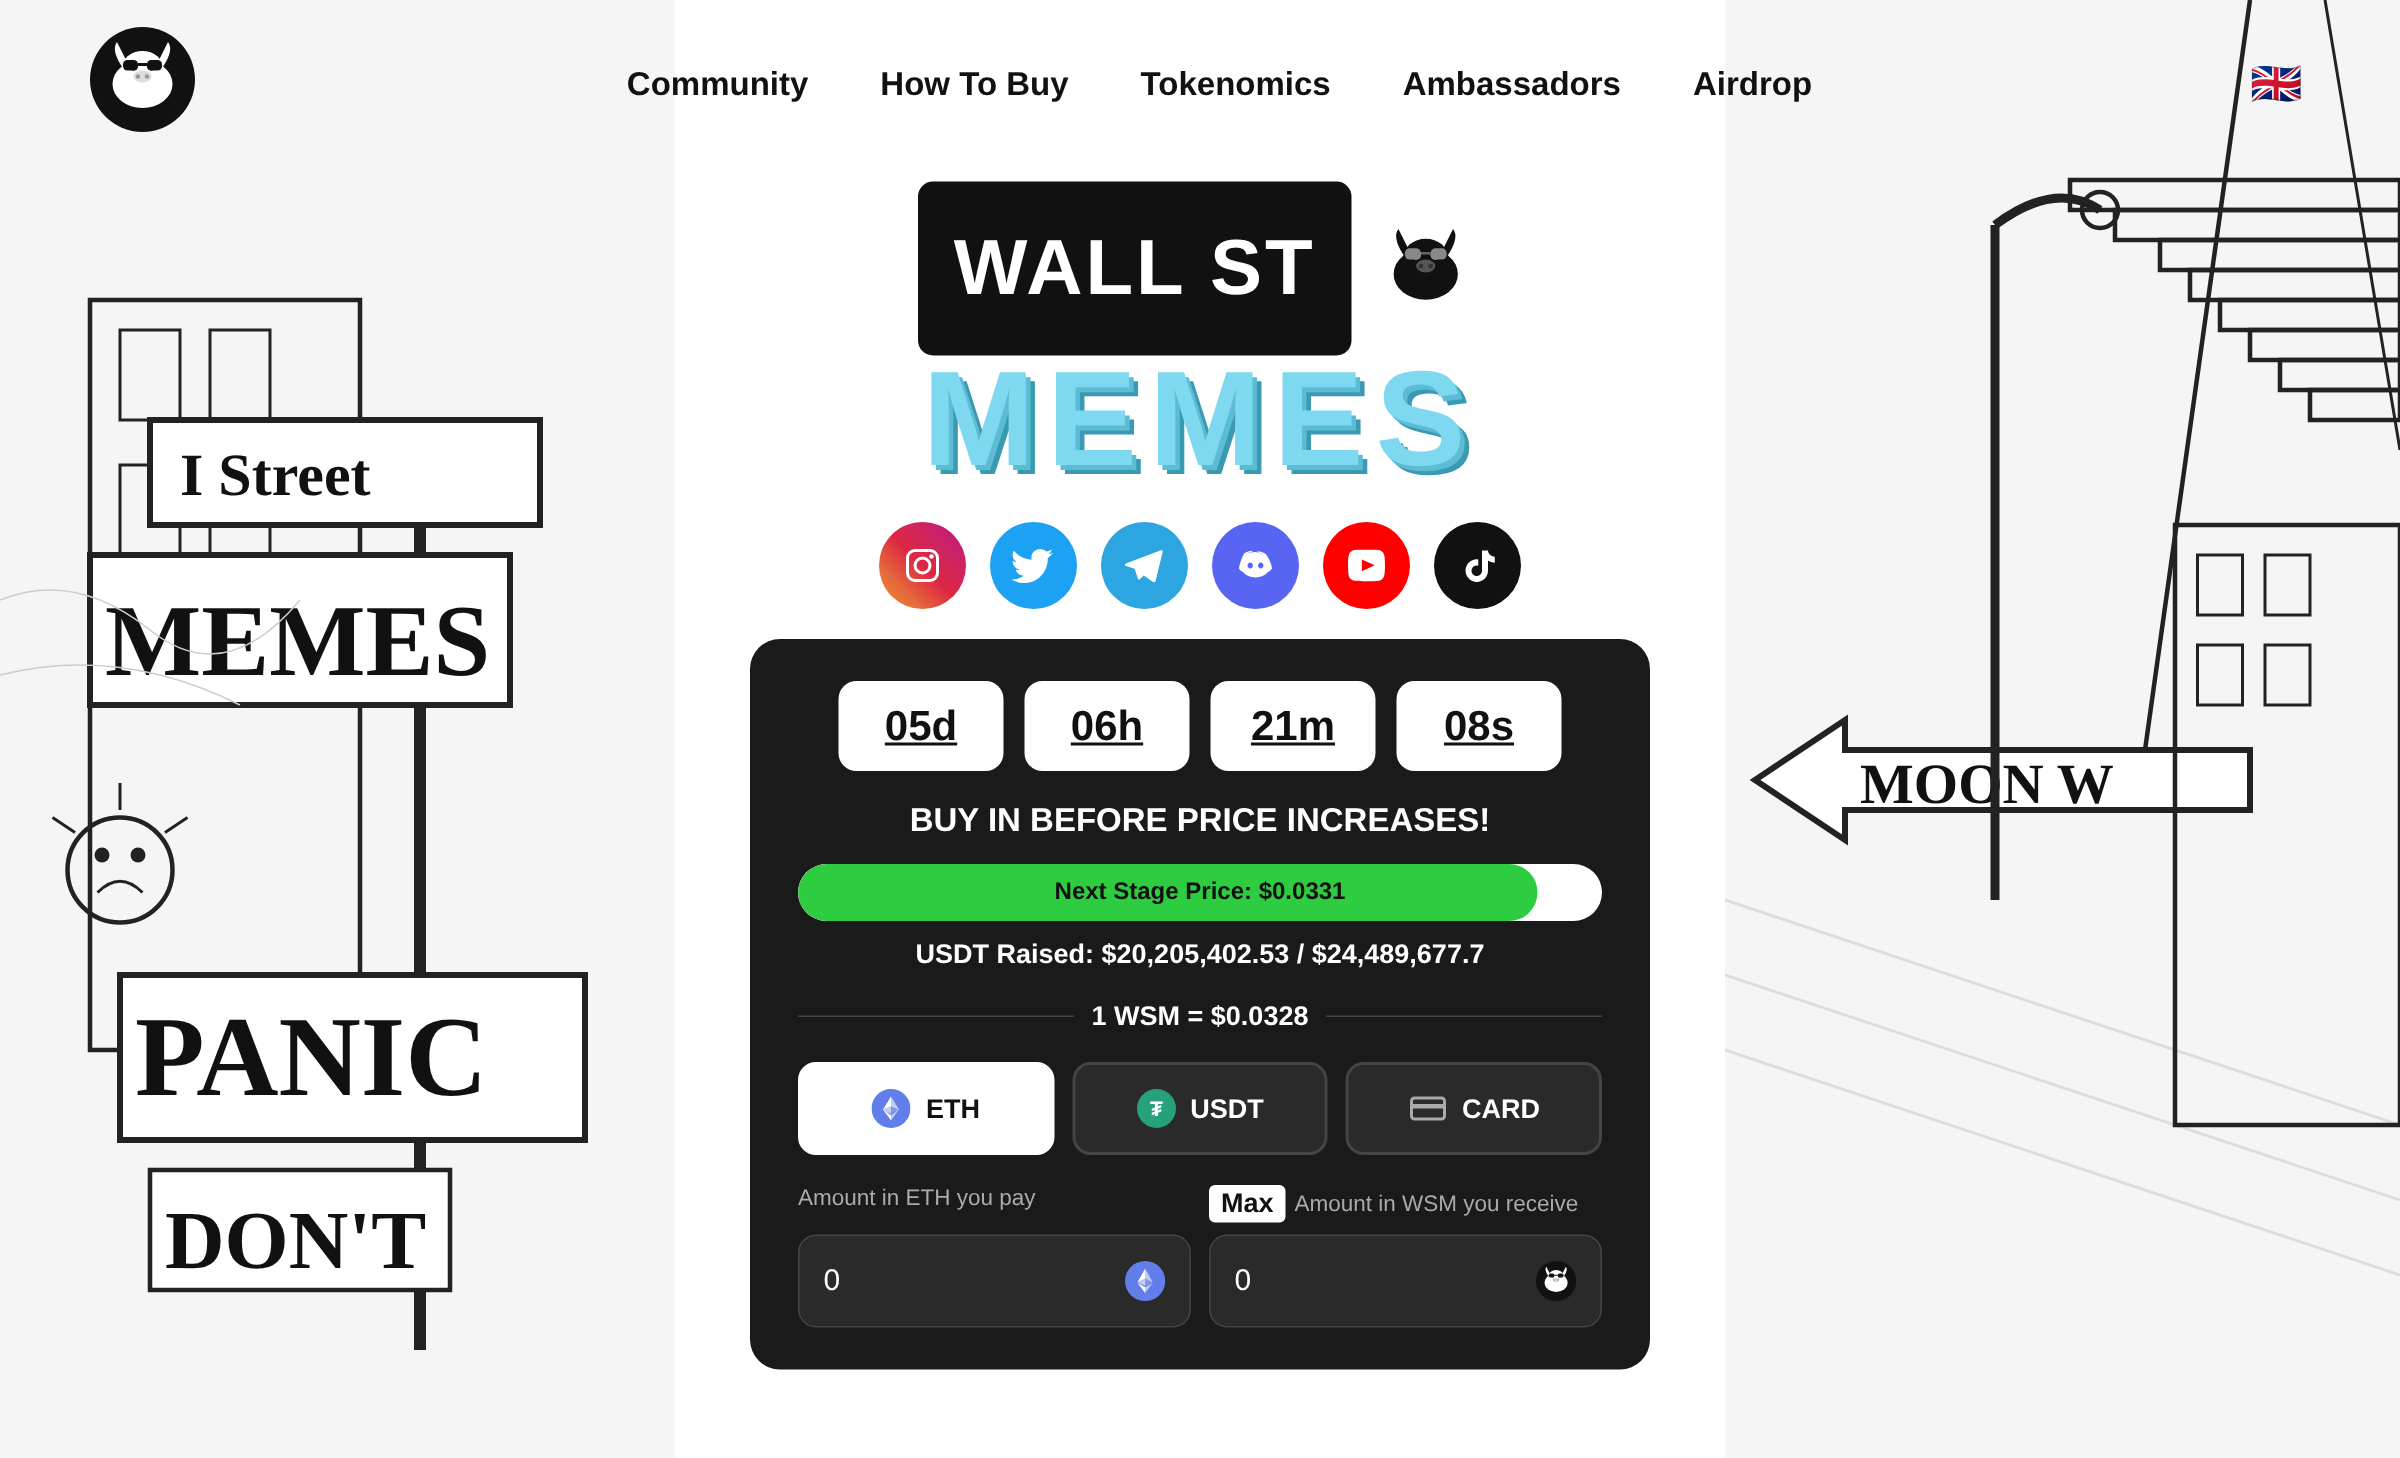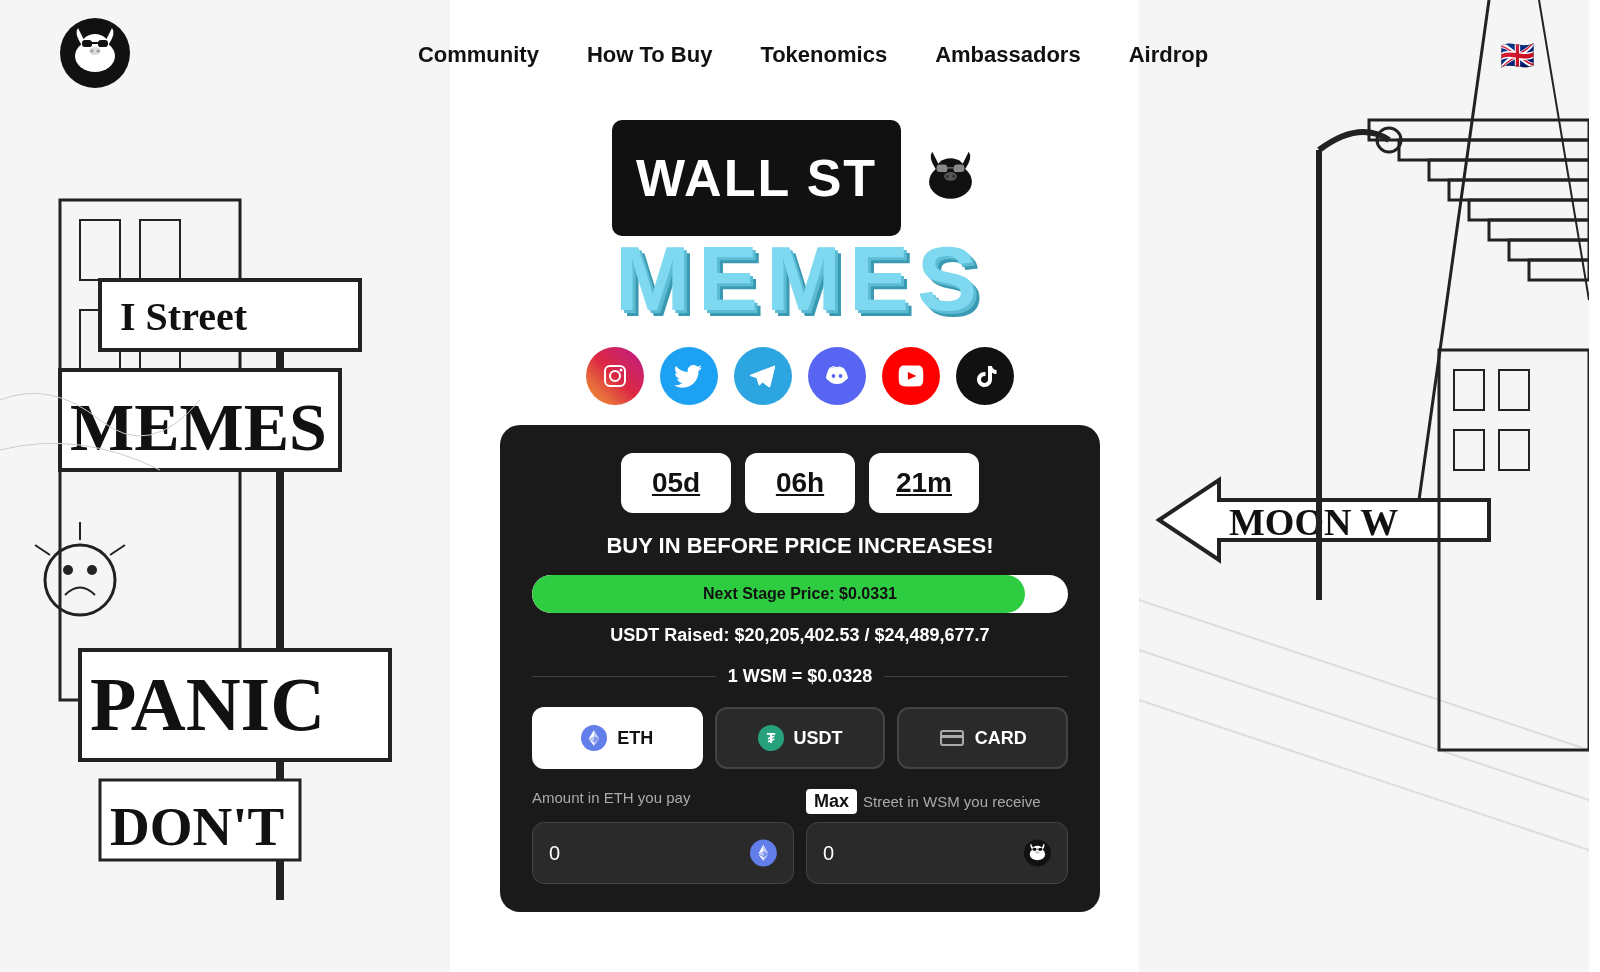--- a/index.html
+++ b/index.html
@@ -16,21 +16,21 @@
     .bg-left {
       position: absolute;
       left: 0; top: 0;
       width: 450px;
       height: 972px;
       background: #fff;
       overflow: hidden;
     }
     .bg-right {
       position: absolute;
-      right: 11px; top: 0;
+      right: 0; top: 0;
       width: 450px;
       height: 972px;
       background: #fff;
       overflow: hidden;
     }
 
     
     .street-art-left {
       position: absolute;
       left: 0; top: 0;
@@ -505,20 +505,21 @@
         </svg>
       </div>
     </div>
 
     <div class="presale-card">
 
       <div class="countdown">
         <div class="countdown-box">05d</div>
         <div class="countdown-box">06h</div>
         <div class="countdown-box">21m</div>
+        <div class="countdown-box">08s</div>
       </div>
 
       <p class="buy-text">BUY IN BEFORE PRICE INCREASES!</p>
 
       <div class="progress-container">
         <div class="progress-fill" style="width: 92%; background: #2ecc40;"></div>
         <span class="progress-label">Next Stage Price: $0.0331</span>
       </div>
 
       <p class="raised-text">USDT Raised: $20,205,402.53 / $24,489,677.7</p>
@@ -560,21 +561,21 @@
           <span>CARD</span>
         </button>
       </div>
 
       <div class="amount-labels">
         <div class="amount-label">
           <span>Amount in ETH you pay</span>
         </div>
         <div class="amount-label" style="display: flex; gap: 6px; align-items: center;">
           <span class="bold" style="background:#fff; color:#111; padding: 2px 8px; border-radius: 4px; font-size: 18px; font-weight:700;">Max</span>
-          <span>Street in WSM you receive</span>
+          <span>Amount in WSM you receive</span>
         </div>
       </div>
 
       <div class="amount-inputs">
 
         <div class="amount-input-wrap">
           <input class="amount-input" type="text" value="0" style="">
           <svg width="32" height="32" viewBox="0 0 32 32" xmlns="http://www.w3.org/2000/svg">
             <circle cx="16" cy="16" r="16" fill="#627eea"></circle>
             <path d="M16 6v8L22 17z" fill="white" opacity="0.6"></path>

